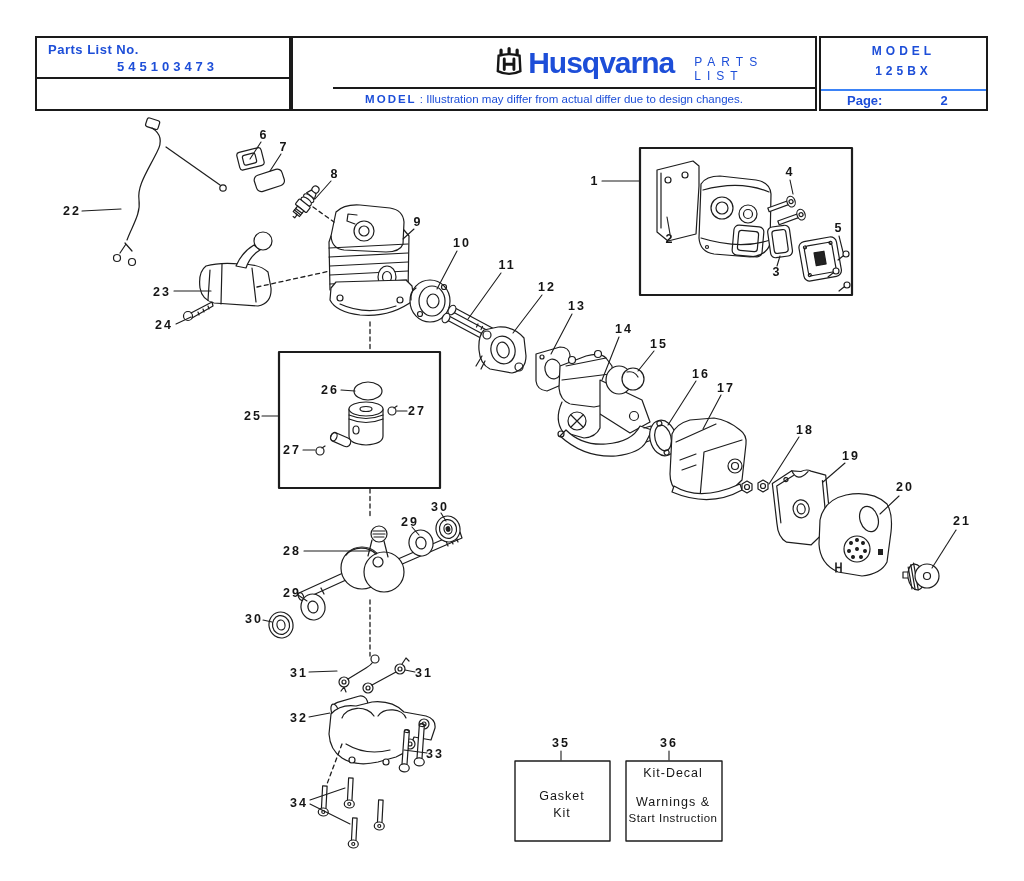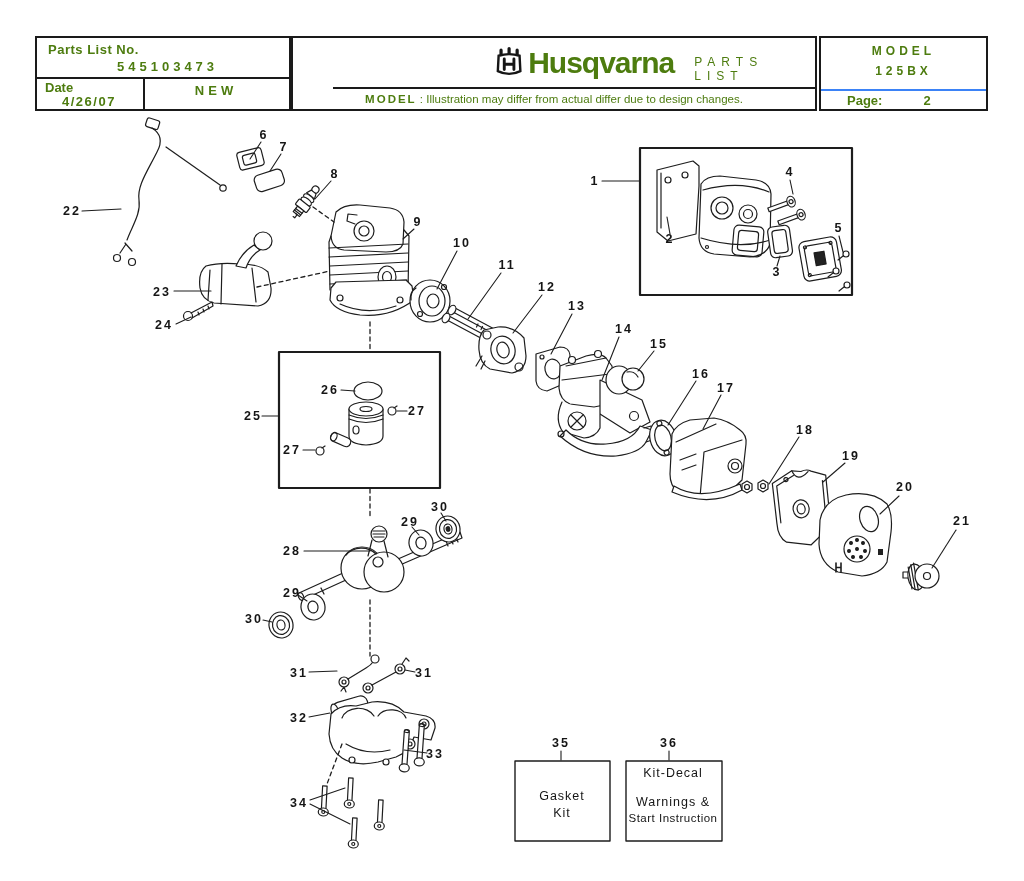--- a/index.html
+++ b/index.html
@@ -1,48 +1,42 @@
 <!DOCTYPE html>
 <html><head>
 <meta charset="utf-8">
 <style>
   html,body{margin:0;padding:0;background:#fff;}
   .page{position:relative;width:1024px;height:881px;background:#fff;overflow:hidden;
-        font-family:"Liberation Sans",sans-serif;color:#4d7c0f;}
+        font-family:"Liberation Sans",sans-serif;color:#1d4ed8;}
   .box{position:absolute;border:2px solid #1a1a1a;box-sizing:border-box;background:#fff;}
   .lbl{position:absolute;font-weight:bold;font-size:13px;white-space:nowrap;}
   .brandrow{position:absolute;left:0;right:0;top:0;height:51px;border-bottom:2px solid #1a1a1a;
             display:flex;align-items:center;padding-left:160px;box-sizing:border-box;margin-left:40px;}
   .brand{font-size:30px;font-weight:bold;letter-spacing:-1px;margin-left:3px;}
   .ptitle{font-size:12px;font-weight:normal;letter-spacing:6px;margin-left:20px;margin-top:12px;}
   .noterow{position:absolute;left:0;right:0;top:53px;height:18px;text-align:center;
            font-size:11.5px;padding-top:2px;white-space:nowrap;}
   .mline{position:absolute;left:0;right:0;text-align:center;font-weight:bold;font-size:12px;letter-spacing:4px;}
-  .pagerow{position:absolute;left:0;right:0;top:55px;display:flex;gap:41px;padding-left:26px;
+  .pagerow{position:absolute;left:0;right:0;top:55px;display:flex;gap:58px;padding-left:26px;
            font-weight:bold;font-size:13px;text-align:right;}
   .diagram{position:absolute;left:0;top:0;}
   .callout{font:bold 12.5px "Liberation Sans",sans-serif;letter-spacing:2px;fill:#151515;}
   .kit{font:12.5px "Liberation Sans",sans-serif;letter-spacing:1px;fill:#151515;}
   .kitsm{font:11.5px "Liberation Sans",sans-serif;letter-spacing:0.5px;fill:#151515;}
 </style>
 </head>
 <body>
 
 <div class="page">
 
   <div class="box" style="left:35px;top:36px;width:256px;height:75px;">
     <div style="position:absolute;left:0;top:0;right:0;height:39px;border-bottom:2px solid #1a1a1a;">
       <span class="lbl" style="left:11px;top:4px;letter-spacing:0.5px">Parts List No.</span>
       <span class="lbl" style="left:80px;top:21px;letter-spacing:4px">545103473</span>
-    </div>
-    <div style="position:absolute;left:0;top:41px;right:0;bottom:0;">
-      <div style="position:absolute;left:106px;top:0;bottom:0;border-left:2px solid #1a1a1a;"></div>
-      <span class="lbl" style="left:8px;top:1px">Date</span>
-      <span class="lbl" style="left:25px;top:15px;letter-spacing:1.5px">4/26/07</span>
-      <span class="lbl" style="left:106px;right:0;top:4px;text-align:center;letter-spacing:4px">NEW</span>
     </div>
   </div>
 
   <div class="box" style="left:291px;top:36px;width:526px;height:75px;">
     <div class="brandrow">
       <svg width="34" height="34" viewBox="0 0 40 40">
         <g fill="none" stroke="#161616" stroke-linecap="round">
           <path d="M10,9 L10,4 M20,8 L20,2 M30,9 L30,4" stroke-width="4"></path>
           <path d="M7,11 Q20,7 33,11 L34,30 Q20,37 6,30 Z" stroke-width="3"></path>
           <path d="M14,15 L14,28 M26,15 L26,28 M14,21.5 L26,21.5" stroke-width="3.6"></path>

